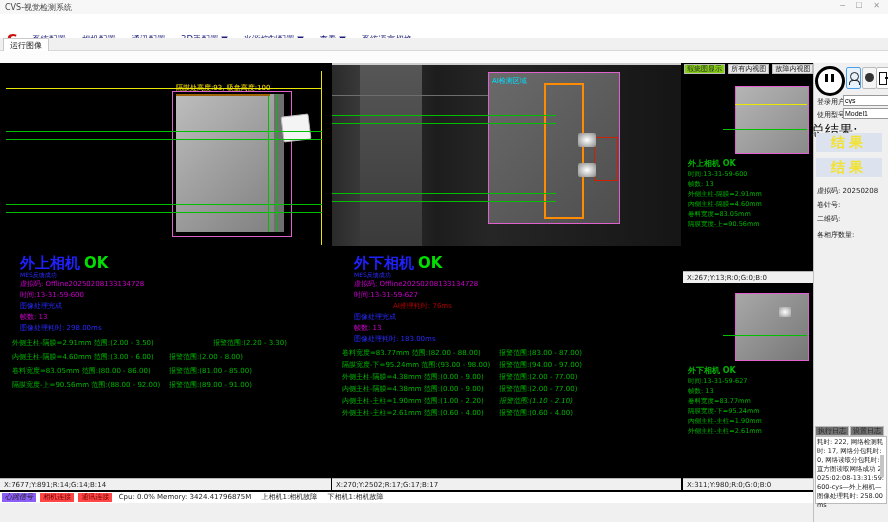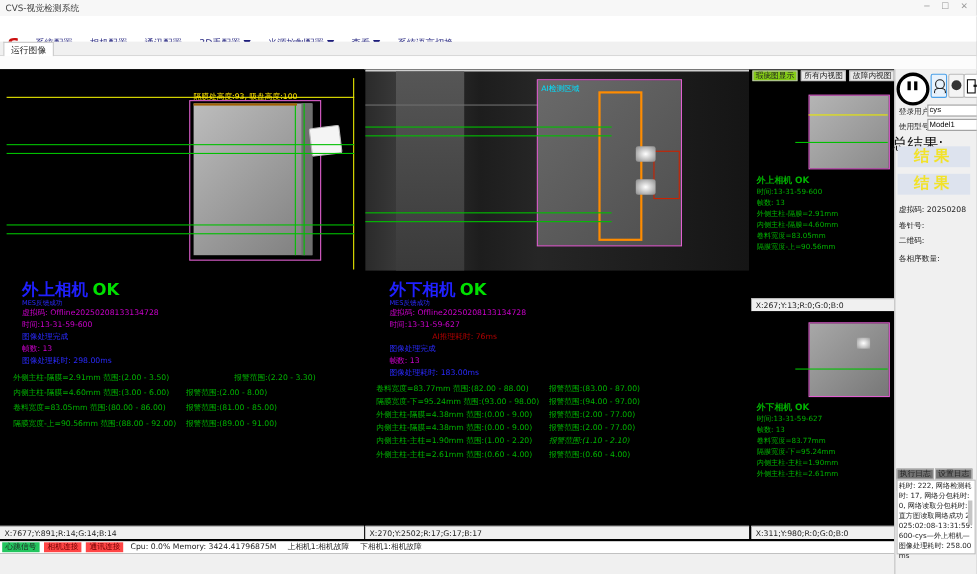--- a/index.html
+++ b/index.html
@@ -23,21 +23,21 @@
   .img-area{background:#000;overflow:hidden;}
   .t-blue{color:#2a2aff;} .t-mag{color:#cc00cc;} .t-green{color:#00b400;}
   .t-cyan{color:#00e0ff;} .t-yellow{color:#ffe400;} .t-red{color:#b00000;margin-left:39px;}
   .cam-title{font-size:15px;font-weight:bold;color:#2020ff;}
   .cam-title .ok{color:#00e000;margin-left:4px;}
   .small7{font-size:7px;} .small65{font-size:6.5px;line-height:9px;}
   .meas-row{font-size:7px;color:#00b400;white-space:nowrap;}
   .coordbar{background:#f0f0f0;border-top:1px solid #b5b5b5;font-size:7px;color:#222;padding:2px 0 0 4px;height:12px;box-sizing:border-box;}
   .statusrow{left:0;top:492px;width:813px;height:11px;background:#fff;font-size:7px;}
   .badge{display:inline-block;padding:0 3px;height:9px;line-height:9px;margin-right:2px;}
-  .b-yellow{background:#22c55e;color:#222;}
+  .b-yellow{background:#8b5cf6;color:#222;font-style:italic;}
   .b-red{background:#ff4545;color:#6e0000;}
   .sidebar{left:813px;top:63px;width:75px;height:459px;background:#f0f0f0;border-left:1px solid #c0c0c0;box-sizing:border-box;}
   .sb-label{font-size:7px;color:#222;}
   .sb-input{position:absolute;width:42px;height:9px;font-size:7px;border:1px solid #999;background:#fff;padding:0 1px;}
   .result-box{left:816px;width:66px;height:19px;background:#dde3ee;text-align:center;font-size:14px;font-weight:bold;color:#f2e22a;letter-spacing:4px;line-height:19px;}
   .pause-btn{left:815px;top:66px;width:24px;height:24px;border:3px solid #000;border-radius:50%;background:#fff;}
   .pause-btn i{position:absolute;top:5px;width:3px;height:8px;background:#000;}
   .mini-btn{position:absolute;width:13px;height:20px;background:#f4f4f4;border:1px solid #bbb;border-radius:2px;}
   .mini-btn.sel{border:1px solid #4aa0e8;background:#e8f2fc;}
   .logtabs{font-size:7px;color:#222;}

